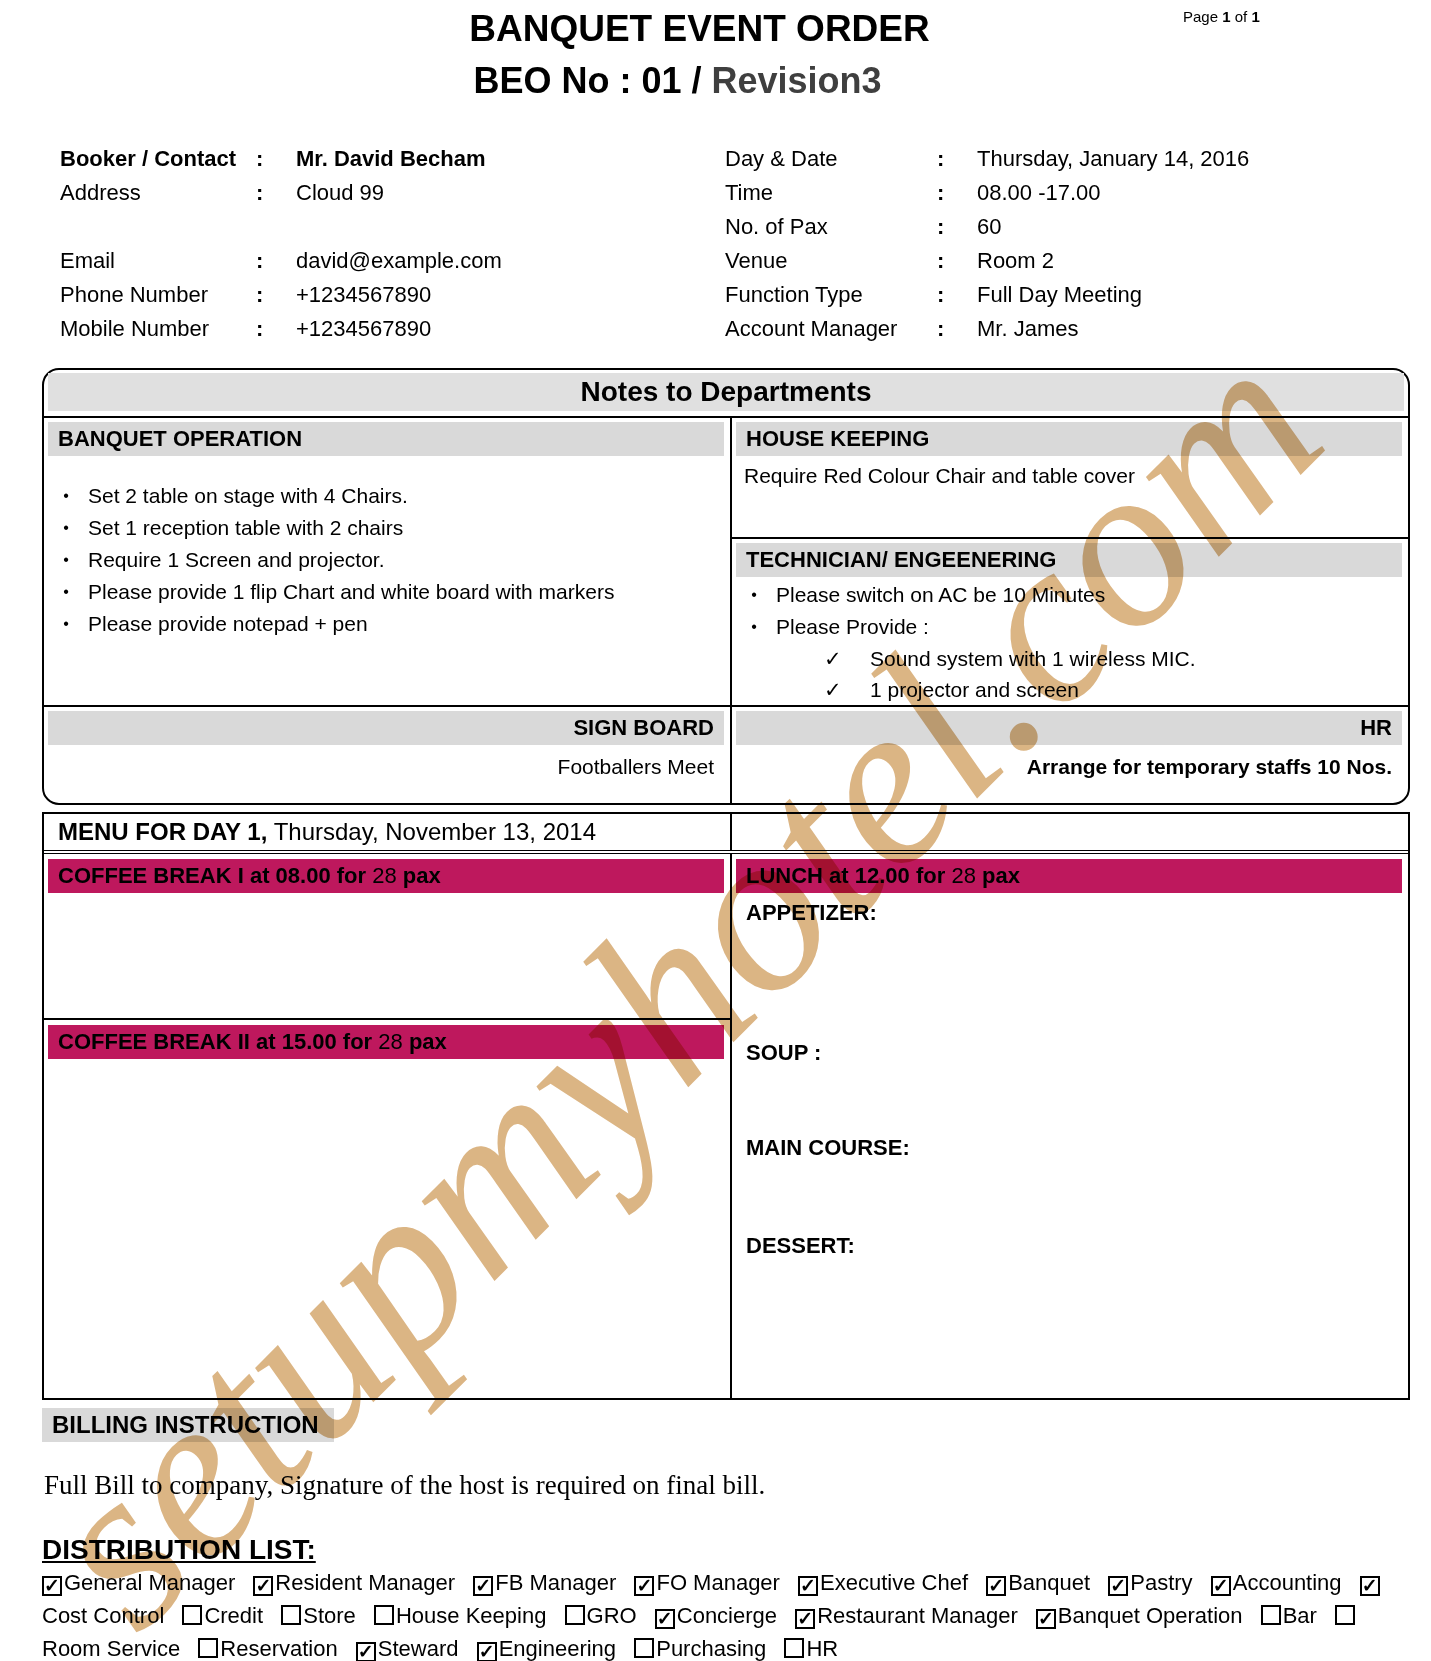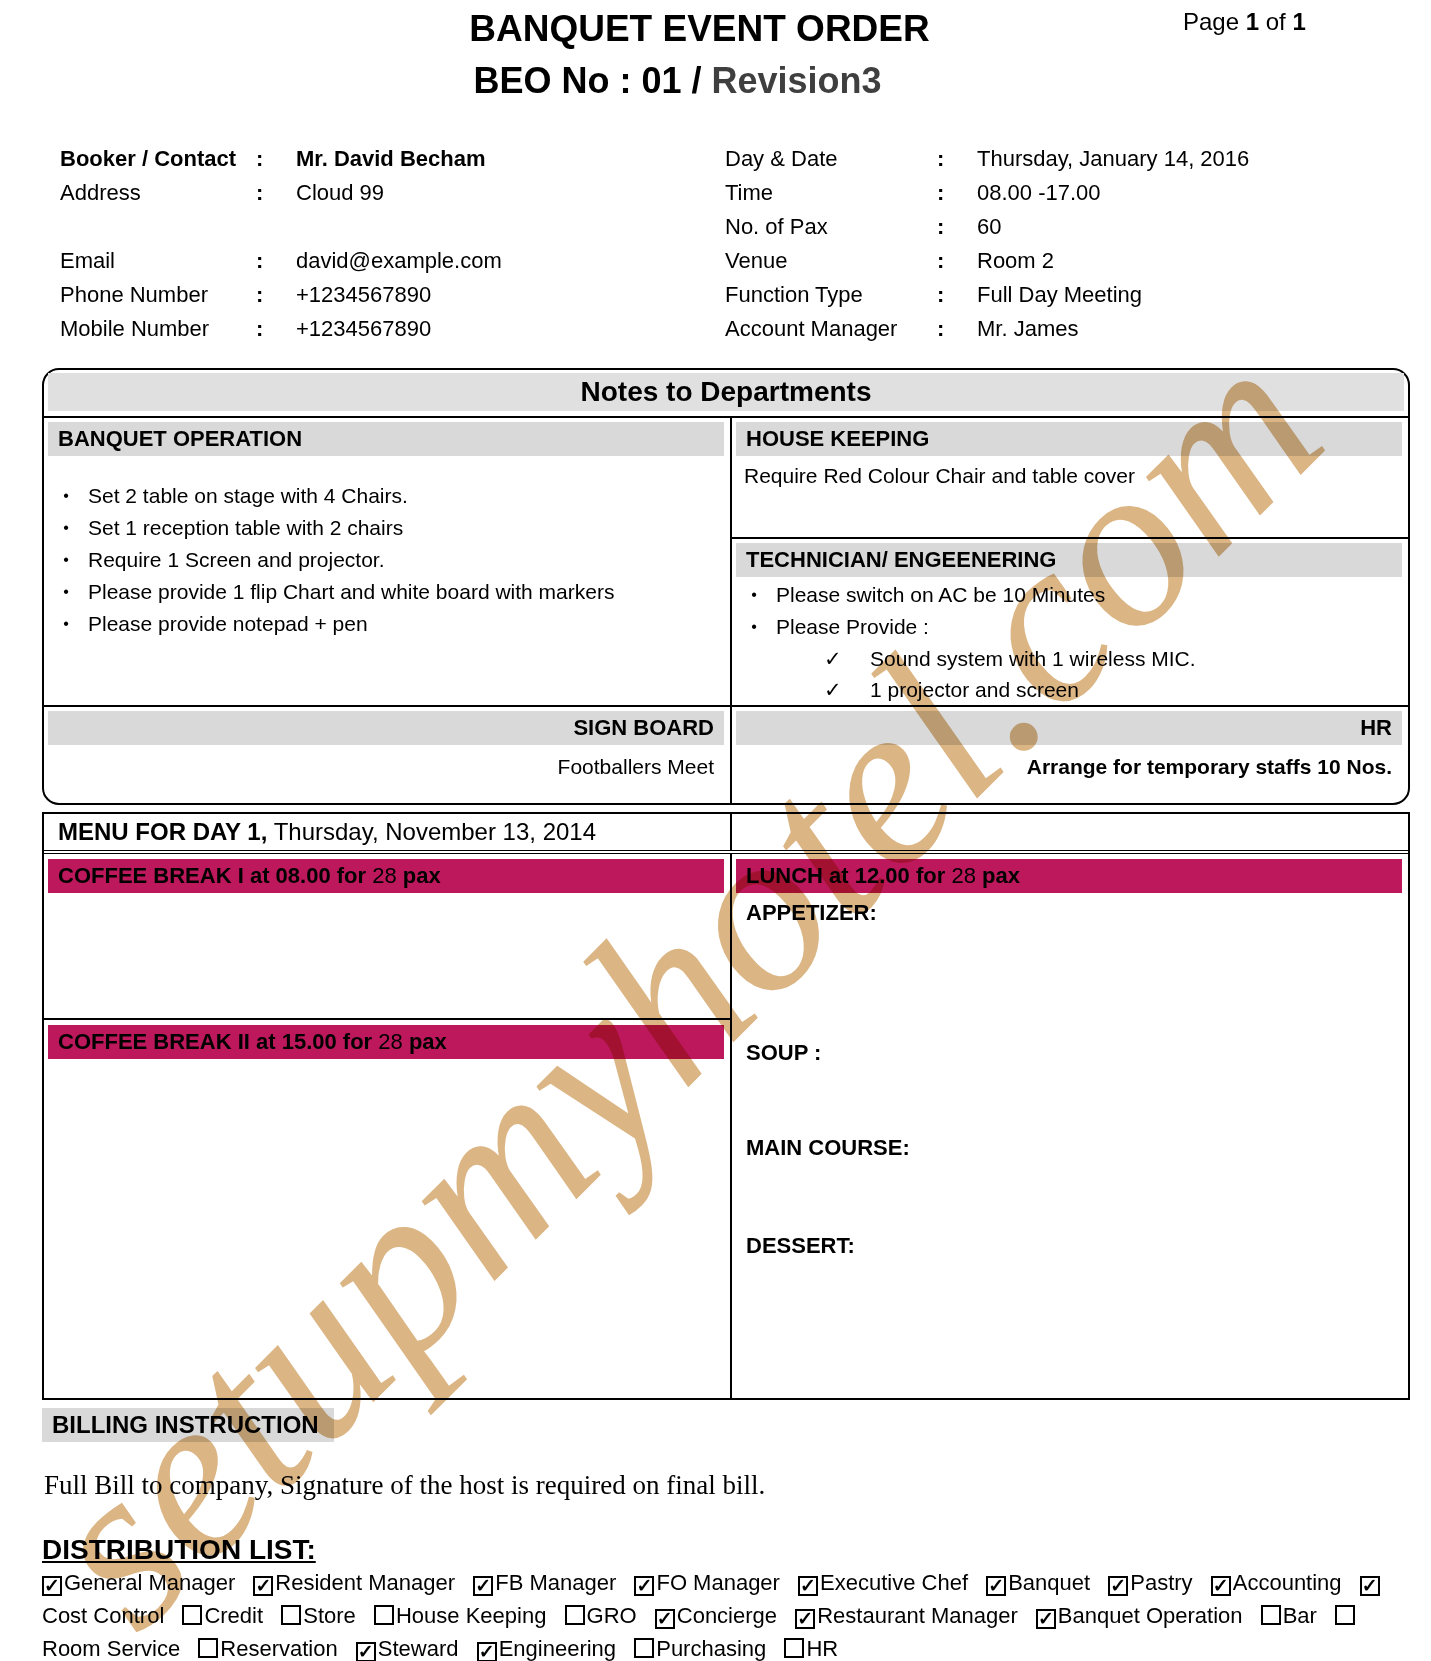--- a/index.html
+++ b/index.html
@@ -5,21 +5,21 @@
   html,body{margin:0;padding:0;background:#fff;}
   .page{position:relative;width:1431px;height:1661px;background:#ffffff;
         font-family:"Liberation Sans",sans-serif;color:#000;overflow:hidden;}
 
   
   .doc-title{position:absolute;top:8px;left:0;width:1355px;text-align:center;
              font-size:37px;font-weight:bold;padding-left:22px;}
   .beo-line{position:absolute;top:60px;left:0;width:1355px;text-align:center;
             font-size:36px;font-weight:bold;}
   .beo-rev{color:#3f3f3f;}
-  .page-indicator{position:absolute;top:8px;left:1183px;font-size:24px;}
+  .page-indicator{position:absolute;top:8px;left:1183px;font-size:15px;}
   .page-indicator b{font-weight:bold;}
 
   
   .contact-col{position:absolute;font-size:22px;}
   .c-left{left:60px;top:146px;width:640px;}
   .c-right{left:725px;top:146px;width:680px;}
   .c-row{display:flex;height:34px;align-items:flex-start;}
   .c-row.gap{margin-top:34px;}
   .c-label{width:196px;}
   .c-right .c-label{width:212px;}

